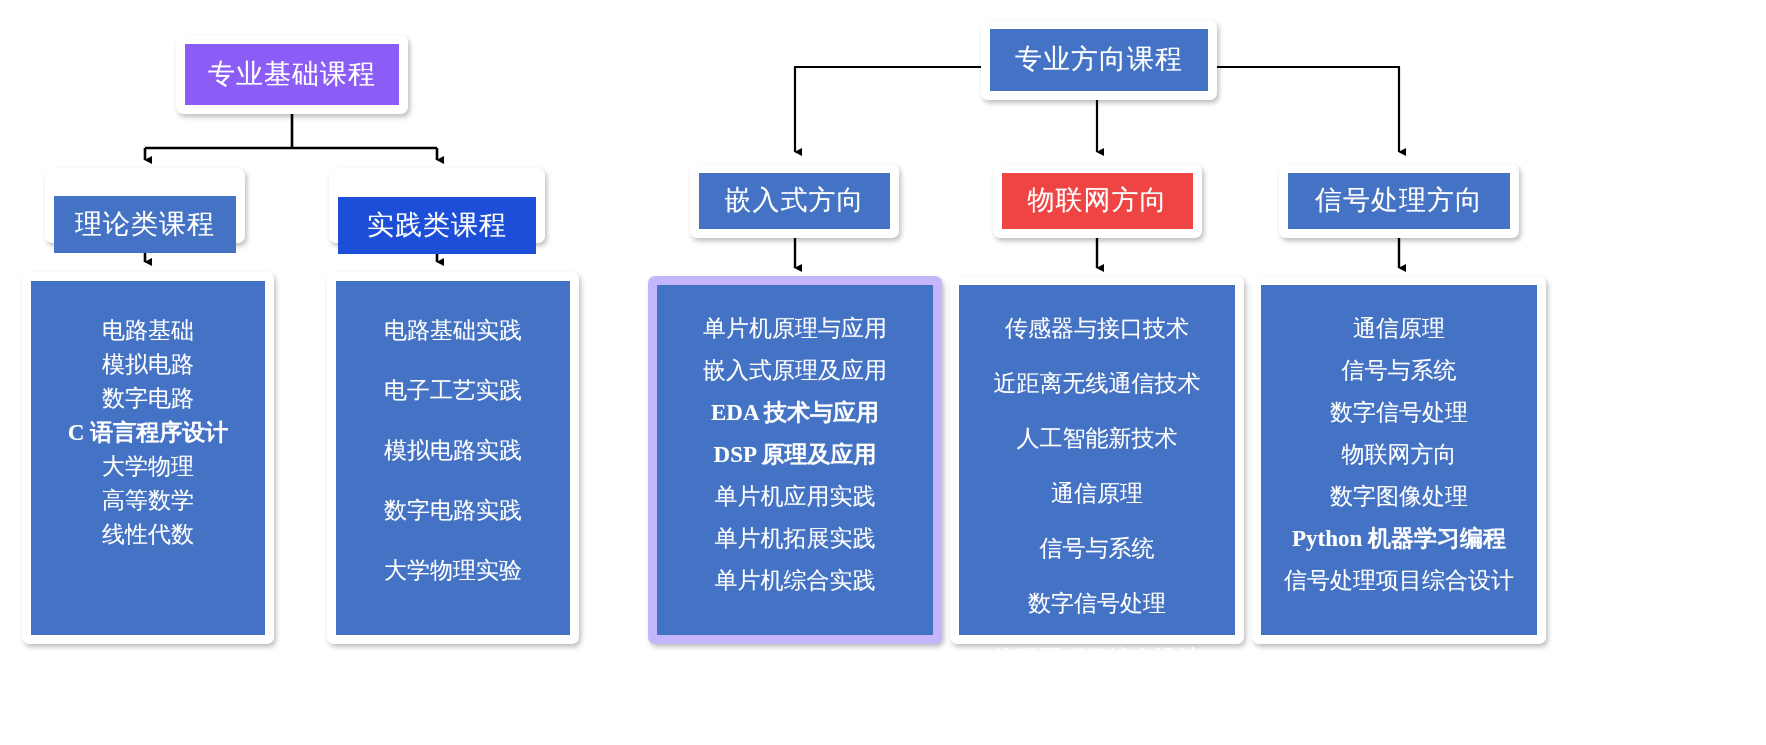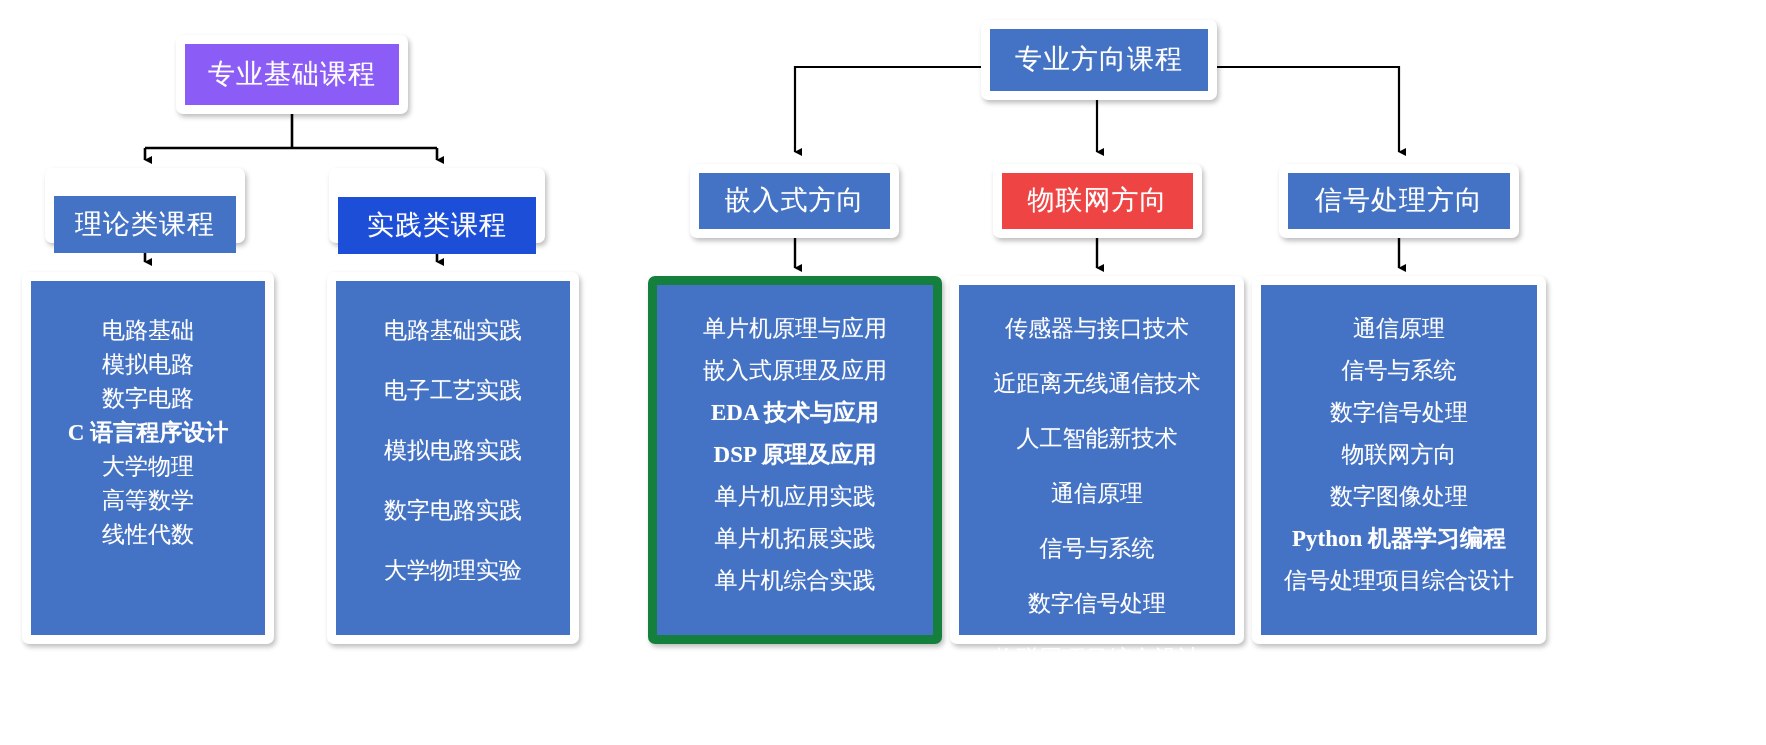--- a/index.html
+++ b/index.html
@@ -166,21 +166,21 @@
   </div>
 
   <div class="node header" style="left: 993px; top: 164px; width: 209px; height: 74px; background: rgb(255, 255, 255);">
     <div class="fill" style="background: #ef4444;">物联网方向</div>
   </div>
 
   <div class="node header" style="left: 1279px; top: 164px; width: 240px; height: 74px; background: rgb(255, 255, 255);">
     <div class="fill" style="background: rgb(68, 114, 196);">信号处理方向</div>
   </div>
 
-  <div class="node list wide" style="left: 648px; top: 276px; width: 294px; height: 368px; background: #15803d;">
+  <div class="node list wide" style="left: 648px; top: 276px; width: 294px; height: 368px; background: #c4b5fd;">
     <div class="fill" style="gap: 19px; padding-top: 32px; background: rgb(68, 114, 196);">
       <div class="course"><span>单片机原理与应用</span></div>
       <div class="course"><span>嵌入式原理及应用</span></div>
       <div class="course"><span class="lat">EDA 技术与应用</span></div>
       <div class="course"><span class="lat">DSP 原理及应用</span></div>
       <div class="course"><span>单片机应用实践</span></div>
       <div class="course"><span>单片机拓展实践</span></div>
       <div class="course"><span>单片机综合实践</span></div>
     </div>
   </div>

